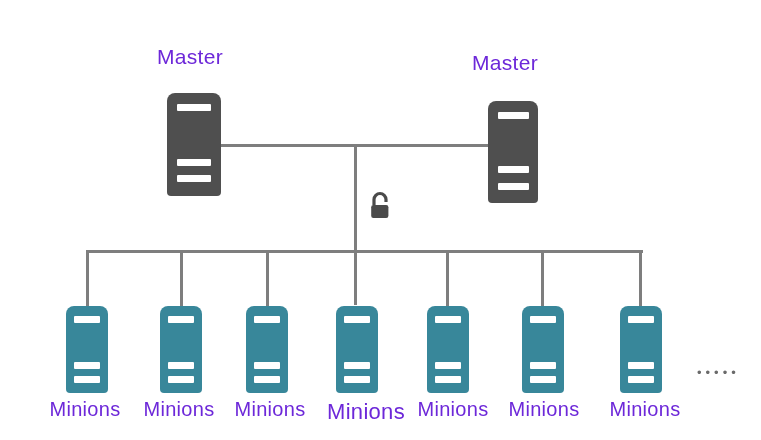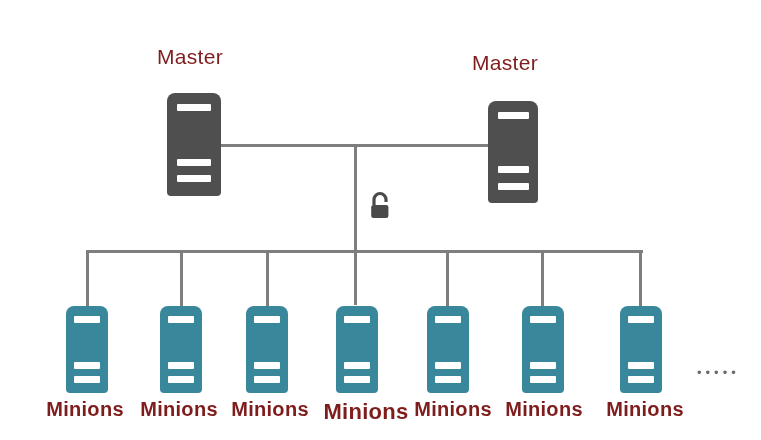--- a/index.html
+++ b/index.html
@@ -48,29 +48,29 @@
   .minion-server-4 { left: 336px; }
   .minion-server-5 { left: 427px; }
   .minion-server-6 { left: 522px; }
   .minion-server-7 { left: 620px; }
 
   
   .node-label {
     position: absolute;
     width: 120px;
     text-align: center;
-    color: #7f1d1d;
+    color: #6d28d9;
     font-size: 21px;
     letter-spacing: 0.3px;
     white-space: nowrap;
   }
   .master-label-1 { left: 130px; top: 45px; }
   .master-label-2 { left: 445px; top: 51px; }
 
-  .minion-label { top: 398px; font-size: 20px; width: 110px; font-weight: bold; }
+  .minion-label { top: 398px; font-size: 20px; width: 110px; }
   .minion-label-1 { left: 30px;  }
   .minion-label-2 { left: 124px; }
   .minion-label-3 { left: 215px; }
   .minion-label-4 { left: 311px; top: 399px; font-size: 22px; }
   .minion-label-5 { left: 398px; }
   .minion-label-6 { left: 489px; }
   .minion-label-7 { left: 590px; }
 
   
   .lock { position: absolute; left: 369px; top: 191px; width: 22px; height: 28px; }

